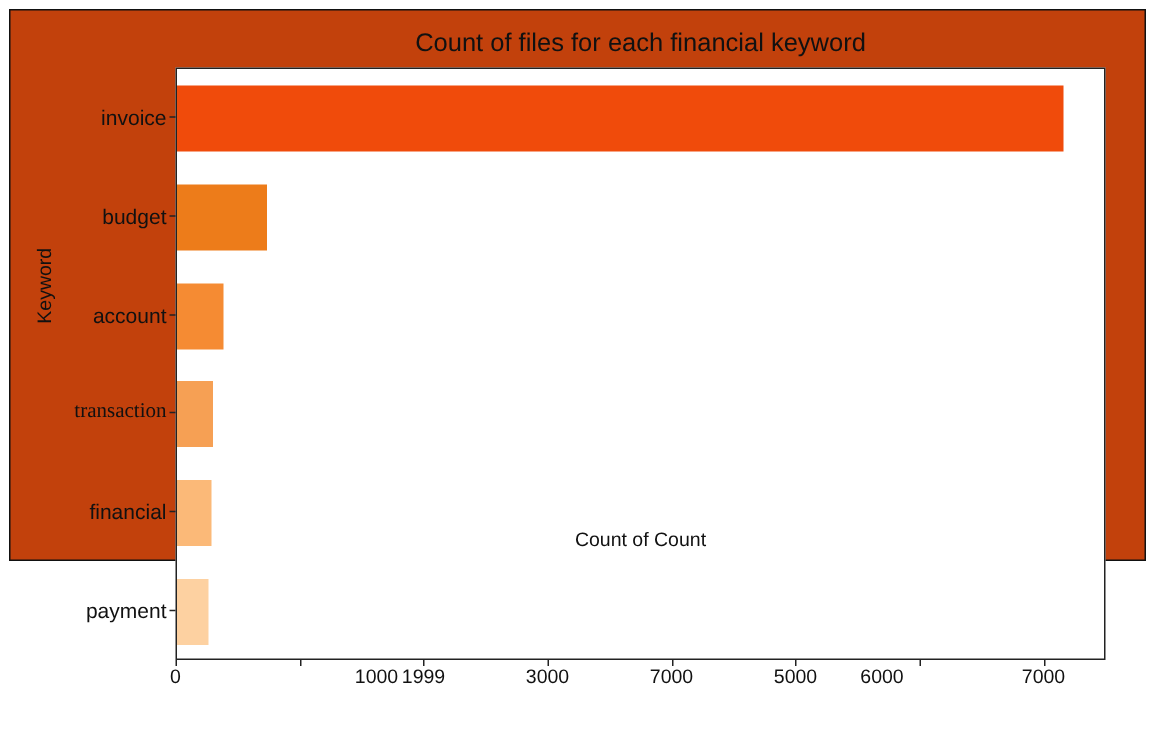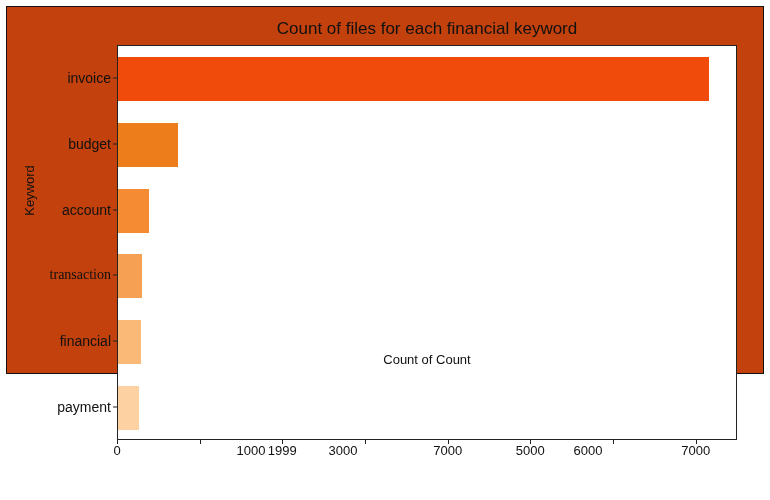--- a/index.html
+++ b/index.html
@@ -131,21 +131,21 @@
       <div class="ytick-label" style="top: 400.083px; margin-left: 30px;">payment</div>
       <div class="ytick-mark" style="top: 400.083px;"></div>
     </div>
   <div id="xticks">
       <div class="xtick-label" style="left: 110px;">0</div>
       <div class="xtick-mark" style="left: 110px;"></div>
       <div class="xtick-label" style="left: 196px; margin-left: 48px;">1000</div>
       <div class="xtick-mark" style="left: 192.667px;"></div>
       <div class="xtick-label" style="left: 275.333px;">1999</div>
       <div class="xtick-mark" style="left: 275.333px;"></div>
-      <div class="xtick-label" style="left: 336px;">3000</div>
+      <div class="xtick-label" style="left: 358px;">3000</div>
       <div class="xtick-mark" style="left: 358px;"></div>
       <div class="xtick-label" style="left: 440.667px;">7000</div>
       <div class="xtick-mark" style="left: 440.667px;"></div>
       <div class="xtick-label" style="left: 523.333px;">5000</div>
       <div class="xtick-mark" style="left: 523.333px;"></div>
       <div class="xtick-label" style="left: 581px;">6000</div>
       <div class="xtick-mark" style="left: 606px;"></div>
       <div class="xtick-label" style="left: 688.667px;">7000</div>
       <div class="xtick-mark" style="left: 688.667px;"></div>
     </div>

